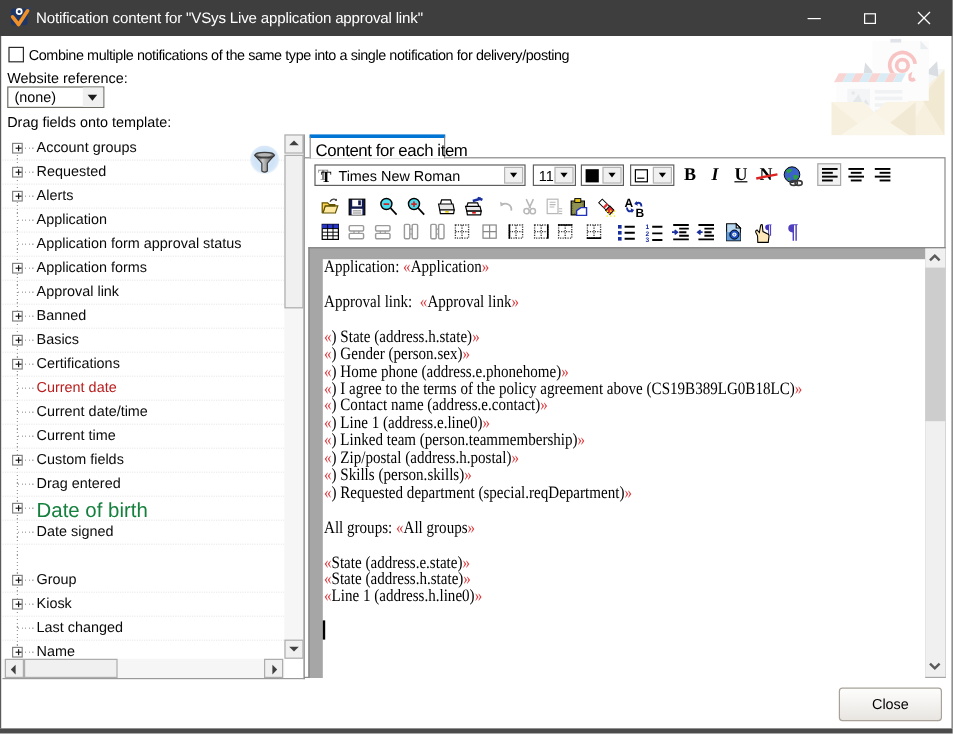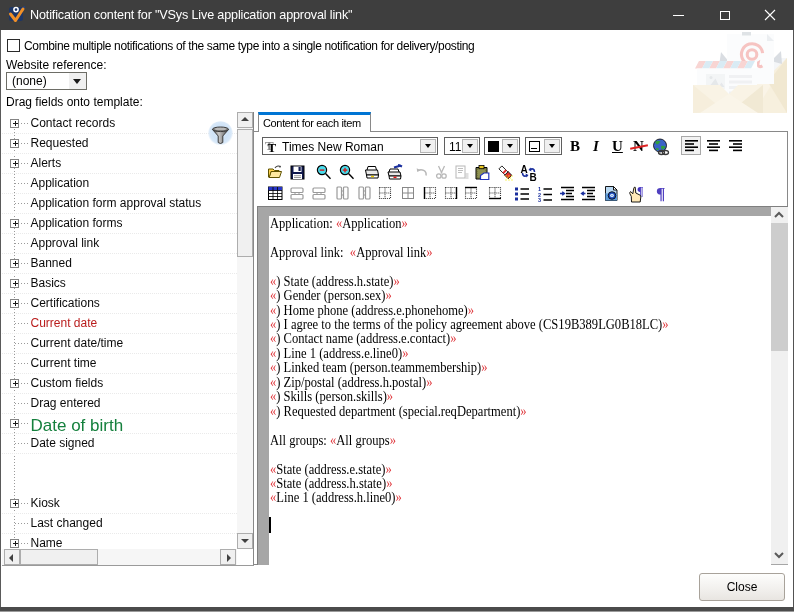--- a/index.html
+++ b/index.html
@@ -78,21 +78,21 @@
 </div>
 <div class="ab" style="left:6px;top:95px;font-size:12px;color:#000">Drag fields onto template:</div>
 <div class="ab" style="left:2px;top:113px;width:235px;height:436px;overflow:hidden;background:#fff">
 <div class="ab" style="left:12px;top:10px;width:1px;height:420px;background-image:repeating-linear-gradient(to bottom,#9a9a9a 0,#9a9a9a 1px,transparent 1px,transparent 3px)"></div>
 <div class="ab" style="left:0;top:0px;width:235px;height:20px;border-bottom:1px dotted #eaeaea">
 <div class="ab" style="left:13px;top:10px;width:13px;height:1px;background-image:repeating-linear-gradient(to right,#9a9a9a 0,#9a9a9a 1px,transparent 1px,transparent 3px)"></div>
 <div class="ab" style="left:8px;top:5.5px;width:9px;height:9px;border:1px solid #848484;background:#fff;box-sizing:border-box">
         <div class="ab" style="left:1.5px;top:3.5px;width:5px;height:1px;background:#1a1a1a"></div>
         <div class="ab" style="left:3.5px;top:1.5px;width:1px;height:5px;background:#1a1a1a"></div>
       </div>
-<div class="ab" style="left:28.5px;top:3px;font-size:12px;color:#0a0a0a;white-space:nowrap">Contact records</div>
+<div class="ab" style="left:28.5px;top:3px;font-size:12px;color:#0a0a0a;white-space:nowrap">Account groups</div>
 </div>
 <div class="ab" style="left:0;top:20px;width:235px;height:20px;border-bottom:1px dotted #eaeaea">
 <div class="ab" style="left:13px;top:10px;width:13px;height:1px;background-image:repeating-linear-gradient(to right,#9a9a9a 0,#9a9a9a 1px,transparent 1px,transparent 3px)"></div>
 <div class="ab" style="left:8px;top:5.5px;width:9px;height:9px;border:1px solid #848484;background:#fff;box-sizing:border-box">
         <div class="ab" style="left:1.5px;top:3.5px;width:5px;height:1px;background:#1a1a1a"></div>
         <div class="ab" style="left:3.5px;top:1.5px;width:1px;height:5px;background:#1a1a1a"></div>
       </div>
 <div class="ab" style="left:28.5px;top:3px;font-size:12px;color:#0a0a0a;white-space:nowrap">Requested</div>
 </div>
 <div class="ab" style="left:0;top:40px;width:235px;height:20px;border-bottom:1px dotted #eaeaea">
@@ -175,20 +175,28 @@
 <div class="ab" style="left:13px;top:10px;width:13px;height:1px;background-image:repeating-linear-gradient(to right,#9a9a9a 0,#9a9a9a 1px,transparent 1px,transparent 3px)"></div>
 <div class="ab" style="left:8px;top:5.5px;width:9px;height:9px;border:1px solid #848484;background:#fff;box-sizing:border-box">
         <div class="ab" style="left:1.5px;top:3.5px;width:5px;height:1px;background:#1a1a1a"></div>
         <div class="ab" style="left:3.5px;top:1.5px;width:1px;height:5px;background:#1a1a1a"></div>
       </div>
 <div class="ab" style="left:28.5px;top:3px;font-size:17px;color:#15803d;white-space:nowrap">Date of birth</div>
 </div>
 <div class="ab" style="left:0;top:320px;width:235px;height:20px;border-bottom:1px dotted #eaeaea">
 <div class="ab" style="left:13px;top:10px;width:13px;height:1px;background-image:repeating-linear-gradient(to right,#9a9a9a 0,#9a9a9a 1px,transparent 1px,transparent 3px)"></div>
 <div class="ab" style="left:28.5px;top:3px;font-size:12px;color:#0a0a0a;white-space:nowrap">Date signed</div>
+</div>
+<div class="ab" style="left:0;top:360px;width:235px;height:20px;border-bottom:1px dotted #eaeaea">
+<div class="ab" style="left:13px;top:10px;width:13px;height:1px;background-image:repeating-linear-gradient(to right,#9a9a9a 0,#9a9a9a 1px,transparent 1px,transparent 3px)"></div>
+<div class="ab" style="left:8px;top:5.5px;width:9px;height:9px;border:1px solid #848484;background:#fff;box-sizing:border-box">
+        <div class="ab" style="left:1.5px;top:3.5px;width:5px;height:1px;background:#1a1a1a"></div>
+        <div class="ab" style="left:3.5px;top:1.5px;width:1px;height:5px;background:#1a1a1a"></div>
+      </div>
+<div class="ab" style="left:28.5px;top:3px;font-size:12px;color:#0a0a0a;white-space:nowrap">Group</div>
 </div>
 <div class="ab" style="left:0;top:380px;width:235px;height:20px;border-bottom:1px dotted #eaeaea">
 <div class="ab" style="left:13px;top:10px;width:13px;height:1px;background-image:repeating-linear-gradient(to right,#9a9a9a 0,#9a9a9a 1px,transparent 1px,transparent 3px)"></div>
 <div class="ab" style="left:8px;top:5.5px;width:9px;height:9px;border:1px solid #848484;background:#fff;box-sizing:border-box">
         <div class="ab" style="left:1.5px;top:3.5px;width:5px;height:1px;background:#1a1a1a"></div>
         <div class="ab" style="left:3.5px;top:1.5px;width:1px;height:5px;background:#1a1a1a"></div>
       </div>
 <div class="ab" style="left:28.5px;top:3px;font-size:12px;color:#0a0a0a;white-space:nowrap">Kiosk</div>
 </div>
 <div class="ab" style="left:0;top:400px;width:235px;height:20px;border-bottom:1px dotted #eaeaea">
@@ -240,21 +248,21 @@
     <div style="margin:3.5px 0 0 3.5px;width:0;height:0;border-top:4px solid transparent;border-bottom:4px solid transparent;border-right:4.5px solid #404040"></div>
   </div>
 <div class="ab" style="left:20px;top:549px;width:78px;height:16px;background:#f0f0f0;border:1px solid #adadad;box-sizing:border-box"></div>
 <div class="ab" style="left:220px;top:549px;width:16px;height:16px;background:#f0f0f0;border:1px solid #adadad;box-sizing:border-box;text-align:center">
     <div style="margin:3.5px 0 0 6px;width:0;height:0;border-top:4px solid transparent;border-bottom:4px solid transparent;border-left:4.5px solid #404040"></div>
   </div>
 <div class="ab" style="left:253px;top:112px;width:1px;height:454px;background:#828282"></div>
 <div class="ab" style="left:2px;top:565px;width:252px;height:1px;background:#9a9a9a"></div>
 <div class="ab" style="left:253px;top:131px;width:535px;height:434px;border:1px solid #898989;box-sizing:border-box;background:#fff"></div>
 <div class="ab" style="left:258px;top:112px;width:113px;height:20px;background:#fff;border-left:1px solid #898989;border-right:1px solid #898989;border-top:3px solid #0075d4;box-sizing:border-box"></div>
-<div class="ab" style="left:263px;top:116.5px;font-size:11px;letter-spacing:-0.35px;color:#000">Content for each item</div>
+<div class="ab" style="left:263px;top:116.5px;font-size:14px;letter-spacing:-0.35px;color:#000">Content for each item</div>
 <div class="ab" style="left:262px;top:137px;width:176px;height:18px;border:1px solid #5f5f5f;background:#fff;box-sizing:border-box">
 <div class="ab" style="left:2px;top:0px;width:13px;height:15px;font-family:'Liberation Serif',serif;font-weight:bold;font-size:13px;color:#8a8a8a">T</div>
 <div class="ab" style="left:4.5px;top:1.5px;width:13px;height:15px;font-family:'Liberation Serif',serif;font-weight:bold;font-size:13px;color:#000">T</div>
 <div class="ab" style="left:19px;top:1.5px;font-size:12px;color:#000">Times New Roman</div>
 <div class="ab" style="left:157px;top:1px;width:16px;height:14px;background:#f0f0f0;border:1px solid #b5b5b5;box-sizing:border-box">
       <div style="margin:4px auto 0;width:0;height:0;border-left:3.5px solid transparent;border-right:3.5px solid transparent;border-top:4px solid #000"></div>
     </div>
 </div>
 <div class="ab" style="left:444px;top:137px;width:36px;height:18px;border:1px solid #5f5f5f;background:#fff;box-sizing:border-box">
 <div class="ab" style="left:4px;top:1.5px;font-size:12px;color:#000">11</div>

